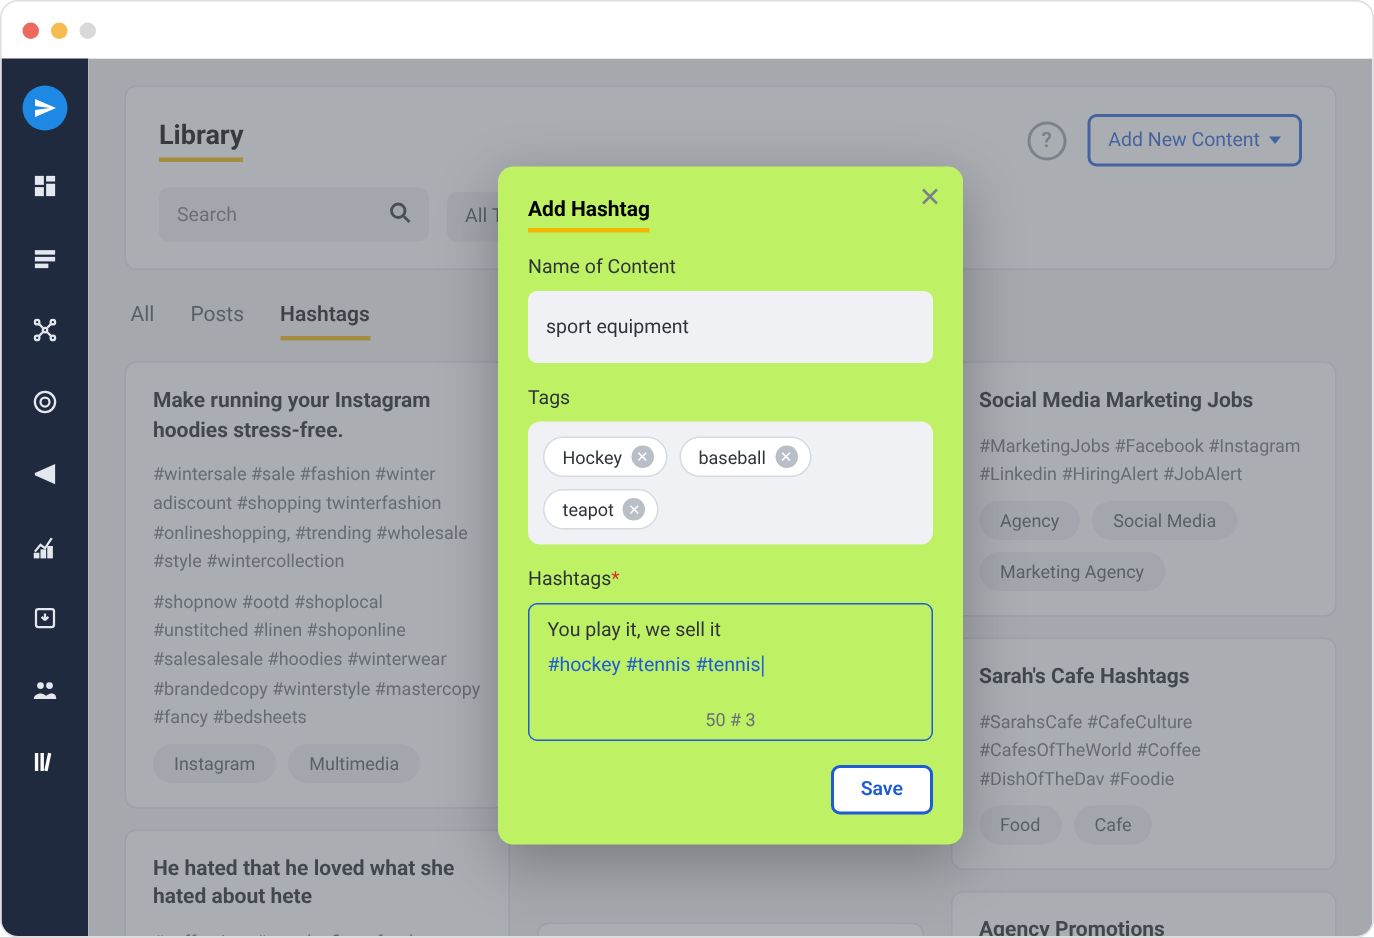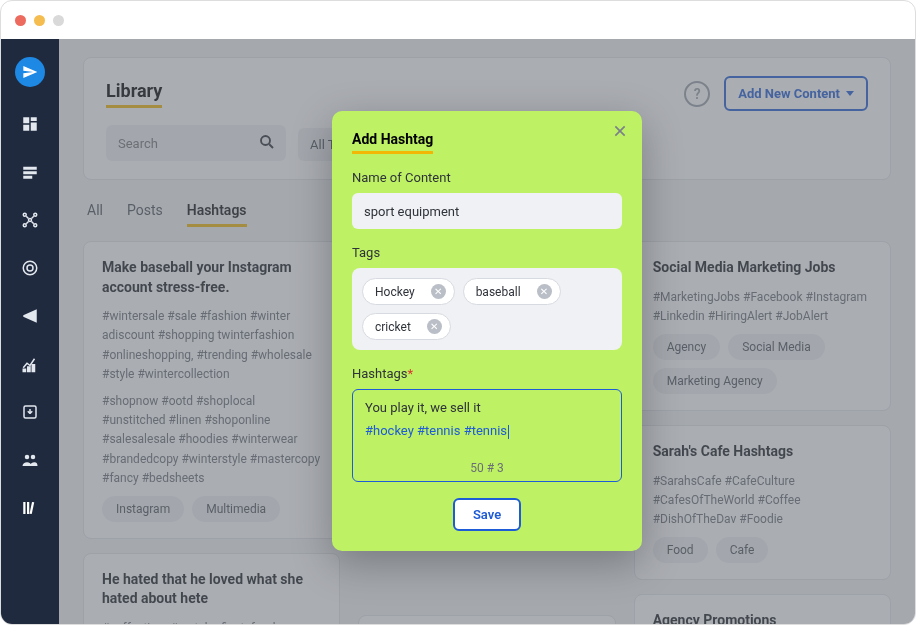--- a/index.html
+++ b/index.html
@@ -11,21 +11,21 @@
 .sidebar{width:58px;background:#1f2a3e;display:flex;flex-direction:column;align-items:center;padding-top:18px;gap:26px}
 .sidebar .logo{width:30px;height:30px;background:#1e88e5;border-radius:50%;display:flex;align-items:center;justify-content:center;color:#fff}
 .sidebar .nav-icon{width:22px;height:22px;color:#e3e7ee;display:flex;align-items:center;justify-content:center;cursor:pointer}
 .sidebar .nav-icon.active{color:#fff}
 .main{flex:1;background:#f4f5f7;padding:18px 24px;overflow:hidden;position:relative}
 .panel{background:#fff;border:1px solid #e2e4e8;border-radius:8px;padding:18px 22px}
 .topbar{display:flex;align-items:center;gap:14px;margin-bottom:14px}
 .topbar h1{font-size:18px;font-weight:700;border-bottom:3px solid #f2b705;padding-bottom:4px}
 .spacer{flex:1}
 .help-btn{width:26px;height:26px;border-radius:50%;border:2px solid #9aa0a8;color:#9aa0a8;display:flex;align-items:center;justify-content:center;font-size:14px;font-weight:600;cursor:pointer}
-.primary-btn{background:#fff;border:2px solid #1e5bd6;color:#1e5bd6;font-weight:700;font-size:13px;padding:8px 12px;border-radius:6px;display:flex;align-items:center;gap:6px;cursor:pointer}
+.primary-btn{background:#fff;border:2px solid #1e5bd6;color:#1e5bd6;font-weight:400;font-size:13px;padding:8px 12px;border-radius:6px;display:flex;align-items:center;gap:6px;cursor:pointer}
 .chev-dn{width:0;height:0;border-left:4px solid transparent;border-right:4px solid transparent;border-top:5px solid currentColor}
 .filters{display:flex;gap:12px;align-items:flex-end}
 .search-box{flex:0 0 180px;position:relative}
 .search-box input{width:100%;height:36px;border:none;background:#f0f1f4;border-radius:6px;padding:0 34px 0 12px;font-size:13px;color:#6a6f77}
 .search-box .mag{position:absolute;right:10px;top:8px;color:#2a2e35}
 .filter-pill{background:#f0f1f4;border-radius:6px;padding:9px 12px;font-size:13px;color:#4d525a;display:flex;align-items:center;gap:8px}
 .caret{font-size:10px;color:#2a2e35}
 .tabs{display:flex;gap:24px;margin:22px 0 14px 4px}
 .tab{font-size:14px;color:#4d525a;padding-bottom:6px;cursor:pointer}
 .tab.active{color:#111;font-weight:600;border-bottom:3px solid #f2b705}
@@ -35,30 +35,30 @@
 .card h3{font-size:14px;font-weight:700;color:#1a1d23;margin-bottom:10px;line-height:1.4}
 .card .hashline{font-size:12px;color:#6a6f77;line-height:1.6;margin-bottom:8px}
 .chips{display:flex;gap:8px;flex-wrap:wrap;margin-top:6px}
 .chip{background:#f0f1f4;border-radius:16px;padding:6px 14px;font-size:12px;color:#4d525a}
 .overlay{position:absolute;inset:0;background:rgba(100,105,115,.55);display:flex;align-items:flex-start;justify-content:center;padding-top:72px}
 .modal{width:310px;background:#bef264;border-radius:10px;padding:18px 20px 20px;position:relative;box-shadow:0 12px 40px rgba(0,0,0,.28)}
 .modal .close{position:absolute;top:12px;right:14px;color:#7b8089;cursor:pointer;font-size:16px}
 .modal h2{font-size:14px;font-weight:700;border-bottom:3px solid #f2b705;display:inline-block;padding-bottom:4px;margin-bottom:16px}
 .modal label{display:block;font-size:13px;color:#2f333a;margin-bottom:8px}
 .modal label .req{color:#d9342b}
-.modal input.text{width:100%;height:36px;border:none;background:#f0f1f4;border-radius:6px;padding:0 12px;font-size:13px;color:#2f333a;margin-bottom:16px}
+.modal input.text{width:100%;height:48px;border:none;background:#f0f1f4;border-radius:6px;padding:0 12px;font-size:13px;color:#2f333a;margin-bottom:16px}
 .tagbox{background:#f0f1f4;border-radius:8px;padding:10px;display:flex;gap:8px;flex-wrap:wrap;margin-bottom:16px}
-.tagpill{background:#fff;border:1px solid #d7dae0;border-radius:16px;padding:5px 8px 5px 12px;font-size:12px;color:#2f333a;display:flex;align-items:flex-end;gap:16px}
+.tagpill{background:#fff;border:1px solid #d7dae0;border-radius:16px;padding:5px 8px 5px 12px;font-size:12px;color:#2f333a;display:flex;align-items:flex-end;gap:6px}
 .tagpill .x{width:15px;height:15px;border-radius:50%;background:#b9bec7;color:#fff;display:flex;align-items:center;justify-content:center;font-size:10px;cursor:pointer}
 .hashbox{border:1.5px solid #1e5bd6;border-radius:6px;padding:10px 12px 6px;margin-bottom:16px;position:relative}
 .hashbox .line1{font-size:13px;color:#2f333a;margin-bottom:8px}
 .hashbox .line2{font-size:13px;color:#1e5bd6}
 .hashbox .cursor{display:inline-block;width:1px;height:14px;background:#1e5bd6;vertical-align:middle;margin-left:1px}
 .hashbox .counter{text-align:center;font-size:12px;color:#6a6f77;margin-top:22px}
-.modal .save-row{display:flex;justify-content:center}
+.modal .save-row{display:flex;justify-content:flex-end}
 .save-btn{background:#fff;border:2px solid #1e5bd6;color:#1e5bd6;font-weight:600;font-size:13px;padding:7px 18px;border-radius:6px;cursor:pointer}
 svg{display:block}
 </style>
 </head>
 <body>
 
 <div class="titlebar">
   <div class="dot r"></div>
   <div class="dot y"></div>
   <div class="dot g"></div>
@@ -180,21 +180,21 @@
 
     <div class="tabs">
       <div class="tab">All</div>
       <div class="tab">Posts</div>
       <div class="tab active">Hashtags</div>
     </div>
 
     <div class="grid">
       <div class="col">
         <div class="card">
-          <h3>Make baseball your Instagram account stress-free.</h3>
+          <h3>Make running your Instagram hoodies stress-free.</h3>
           <div class="hashline">#wintersale #sale #fashion #winter adiscount #shopping twinterfashion #onlineshopping, #trending #wholesale #style #wintercollection</div>
           <div class="hashline">#shopnow #ootd #shoplocal #unstitched #linen #shoponline #salesalesale #hoodies #winterwear #brandedcopy #winterstyle #mastercopy #fancy #bedsheets</div>
           <div class="chips">
             <span class="chip">Instagram</span>
             <span class="chip">Multimedia</span>
           </div>
         </div>
         <div class="card">
           <h3>He hated that he loved what she hated about hete</h3>
           <div class="hashline">#coffeetime #matcha finstafood #foodphotography #nature #coffeelover #ilovetea #teapot #health #india #drinkEteaparty #latte Rectox #looseleshea #afternoontea &amp;cha #cupoftea #chailovers</div>
@@ -245,21 +245,21 @@
         <div class="tagbox">
           <span class="tagpill">
               <span>Hockey</span>
               <span class="x">✕</span>
             </span>
           <span class="tagpill">
               <span>baseball</span>
               <span class="x">✕</span>
             </span>
           <span class="tagpill">
-              <span>cricket</span>
+              <span>teapot</span>
               <span class="x">✕</span>
             </span>
         </div>
         <label><span>Hashtags</span><span class="req">*</span></label>
         <div class="hashbox">
           <div class="line1">You play it, we sell it</div>
           <div class="line2"><span>#hockey #tennis #tennis</span><span class="cursor"></span></div>
           <div class="counter">50 # 3</div>
         </div>
         <div class="save-row">

